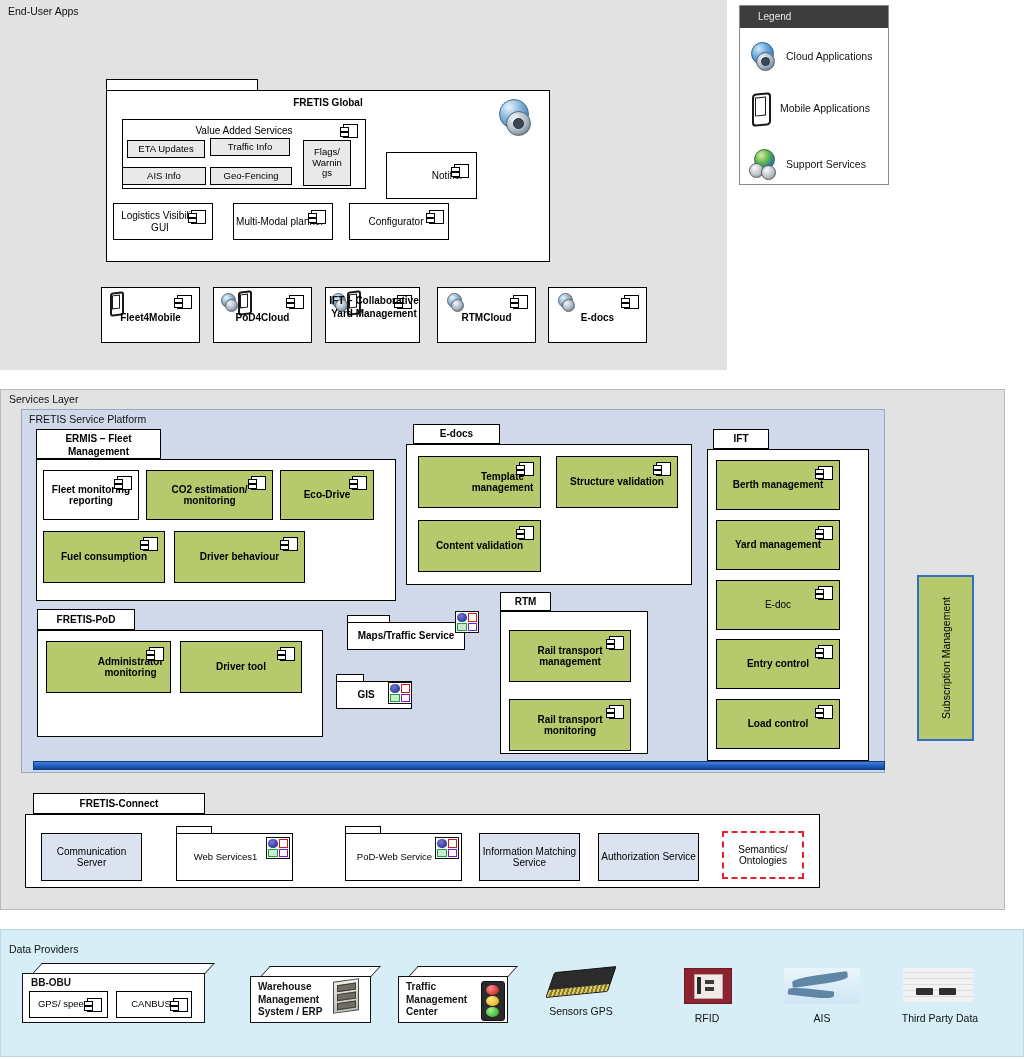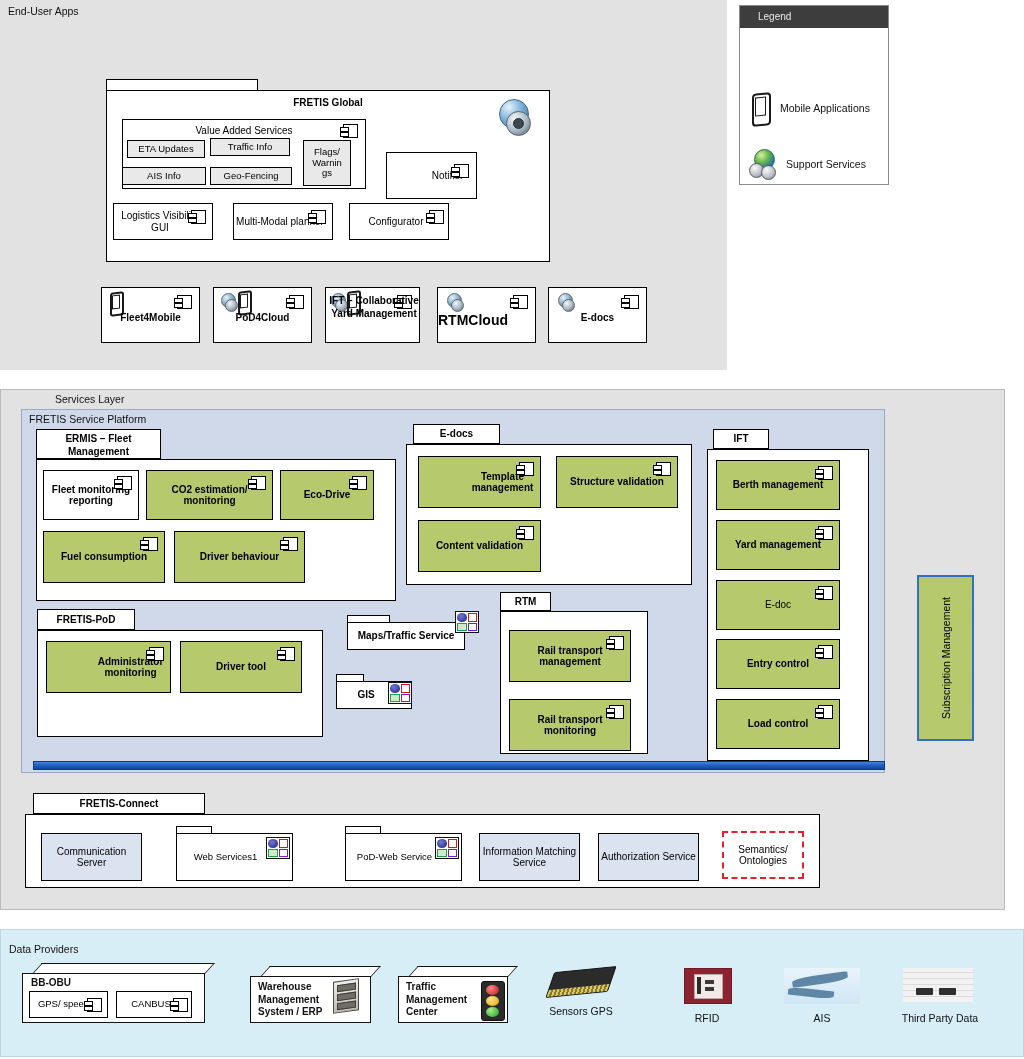--- a/index.html
+++ b/index.html
@@ -26,21 +26,21 @@
   .pkg-tab{position:absolute;border:1px solid #000;border-bottom:none;background:#fff;box-sizing:border-box;}
 
   .green{background:#b6c96d;}
   .lightblue{background:#dbe3f0;}
 
   
   #enduser-layer{left:0;top:0;width:727px;height:370px;background:#e2e2e2;}
   #enduser-label{left:8px;top:5px;font-size:10.5px;color:#111;}
 
   #services-layer{left:0;top:389px;width:1005px;height:521px;background:#e2e2e2;border:1px solid #b9b9b9;}
-  #services-label{left:9px;top:393px;font-size:10.5px;color:#111;margin-left:46px;}
+  #services-label{left:9px;top:393px;font-size:10.5px;color:#111;}
 
   #dataproviders-layer{left:0;top:929px;width:1024px;height:128px;background:#d7eef6;border:1px solid #bcd9e3;}
   #dp-label{left:9px;top:943px;font-size:10.5px;color:#111;}
 
   
   #fsp{left:21px;top:409px;width:864px;height:364px;background:#cfd9ea;border:1px solid #9aa8c0;}
   #fsp-title{left:29px;top:413px;font-size:10.5px;color:#111;}
   #fsp-bluebar{left:33px;top:761px;width:852px;height:9px;
      background:linear-gradient(180deg,#4f7fd0 0%,#1f5fc4 50%,#15459a 100%);border:1px solid #0e3a80;}
 
@@ -246,35 +246,43 @@
   <span class="uml-icon" style="right:7px;top:7px;"></span>
   <div class="abs" style="left:2px;top:7px;width:92px;text-align:center;font-size:10px;font-weight:bold;line-height:1.25;">IFT – Collaborative Yard Management</div>
 </div>
 
 <div class="comp" style="left:437px;top:287px;width:99px;height:56px;display:block;">
   <span class="mini-cloud" style="left:8px;top:5px;">
       <span class="a"></span>
       <span class="b"></span>
     </span>
   <span class="uml-icon" style="right:7px;top:7px;"></span>
-  <div class="abs" style="left:0;top:24px;width:100%;text-align:left;font-size:14px;font-weight:bold;">RTMCloud</div>
+  <div class="abs" style="left:0;top:24px;width:100%;text-align:center;font-size:10px;font-weight:bold;">RTMCloud</div>
 </div>
 
 <div class="comp" style="left:548px;top:287px;width:99px;height:56px;display:block;">
   <span class="mini-cloud" style="left:8px;top:5px;">
       <span class="a"></span>
       <span class="b"></span>
     </span>
   <span class="uml-icon" style="right:7px;top:7px;"></span>
   <div class="abs" style="left:0;top:24px;width:100%;text-align:center;font-size:10px;font-weight:bold;">E-docs</div>
 </div>
 
 <div class="abs" id="legend">
   <div class="abs" id="legend-head">
     <span>Legend</span>
+  </div>
+  <div class="leg-row" style="top:30px;">
+    <span class="ico-cloud">
+        <i class="globe"></i>
+        <i class="ring"></i>
+        <i class="hole"></i>
+      </span>
+    <span>Cloud Applications</span>
   </div>
   <div class="leg-row" style="top:82px;">
     <span class="ico-phone">
         <span class="body"></span>
         <span class="scr"></span>
       </span>
     <span>Mobile Applications</span>
   </div>
   <div class="leg-row" style="top:138px;">
     <span class="ico-support">

